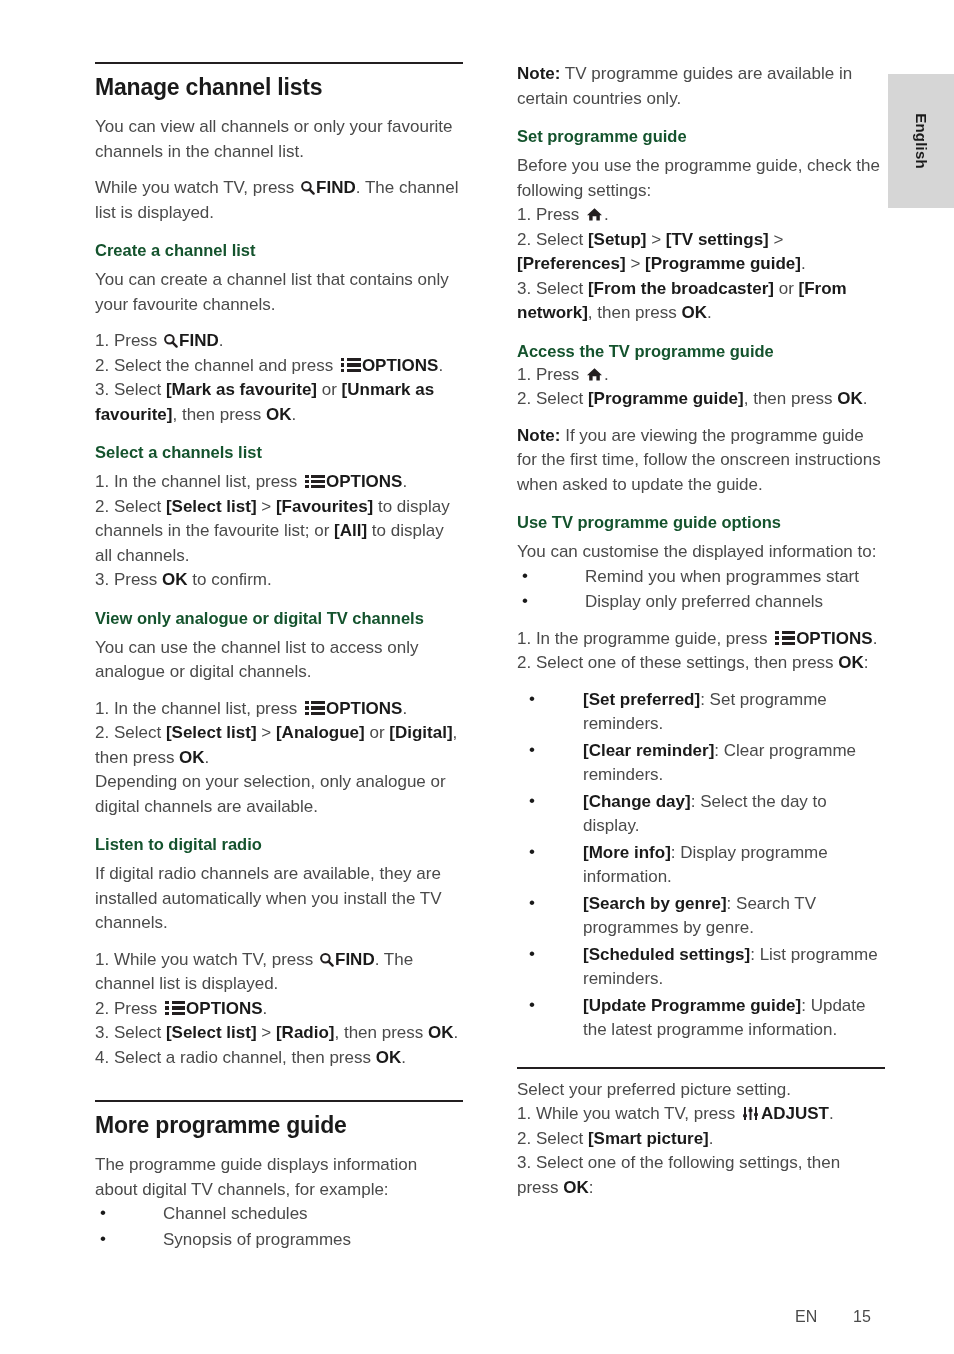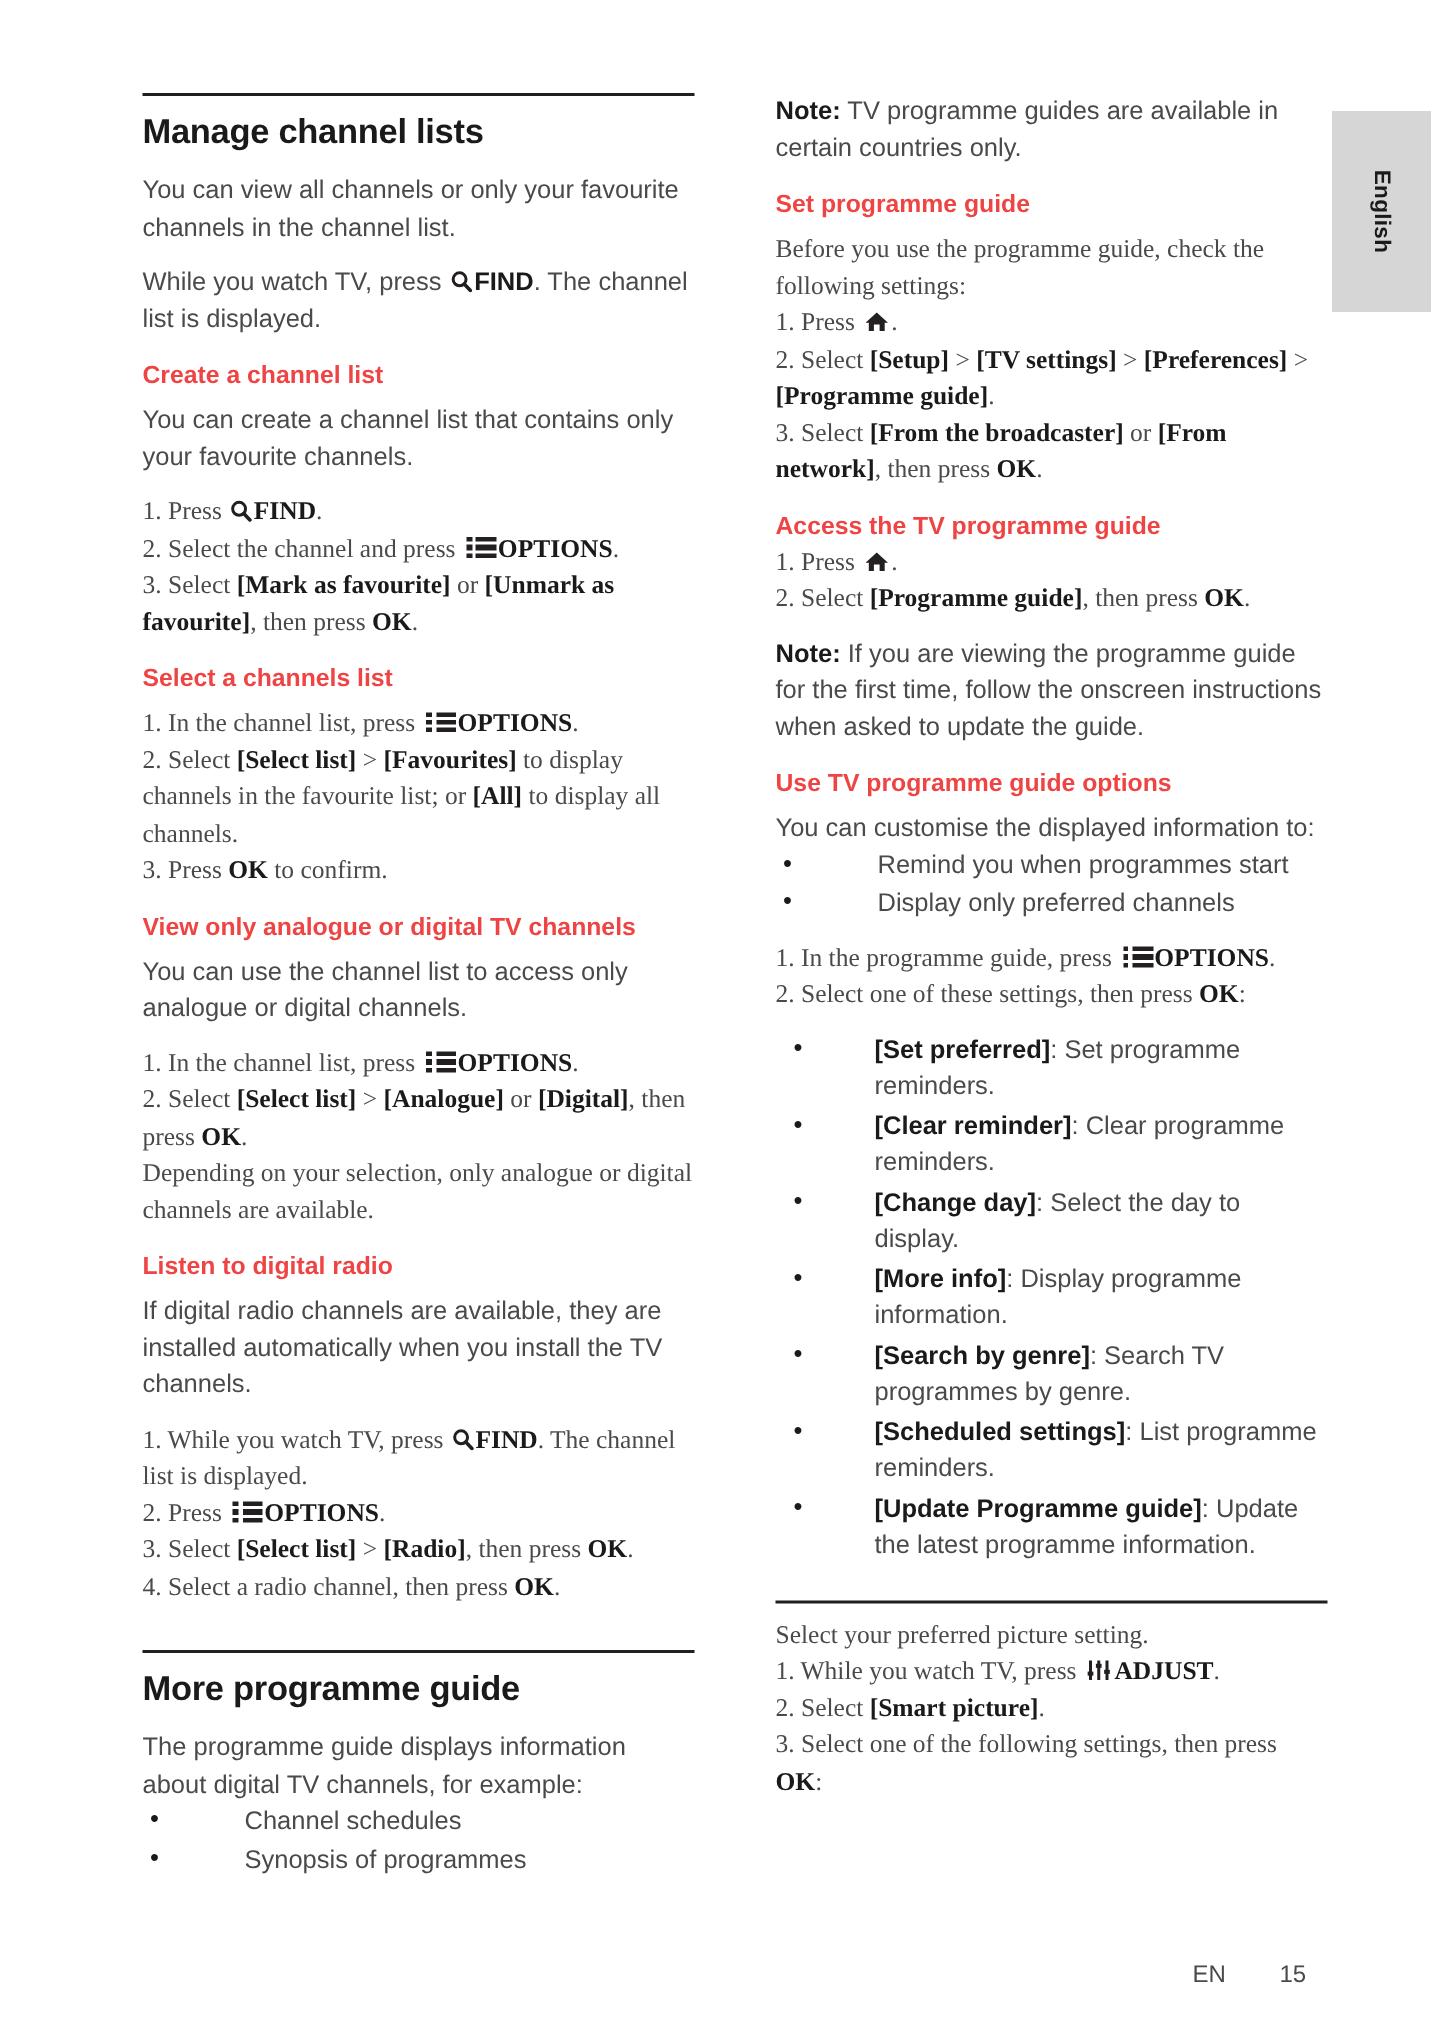--- a/index.html
+++ b/index.html
@@ -46,32 +46,32 @@
     margin: 0 0 14px 0;
     letter-spacing: -0.2px;
     color: #1a1a1a;
   }
 
   h2.sub-title {
     font-size: 16.5px;
     line-height: 22px;
     font-weight: bold;
     margin: 14px 0 7px 0;
-    color: #ef4444;
+    color: #14532d;
   }
   h2.sub-title.tight { margin-bottom: 1px; }
 
   p.para {
     font-size: 17px;
     line-height: 24.5px;
     margin: 0 0 12px 0;
     color: #4a4a4a;
     font-weight: 300;
   }
-  p.para.steps { margin-bottom: 12px; font-family: Liberation Serif, serif; }
+  p.para.steps { margin-bottom: 12px; }
   p.para.nogap { margin-bottom: 0; }
 
   b, .b {
     font-weight: bold;
     color: #1a1a1a;
   }
 
   ul.bullets {
     list-style: none;
     margin: 0 0 12px 0;

